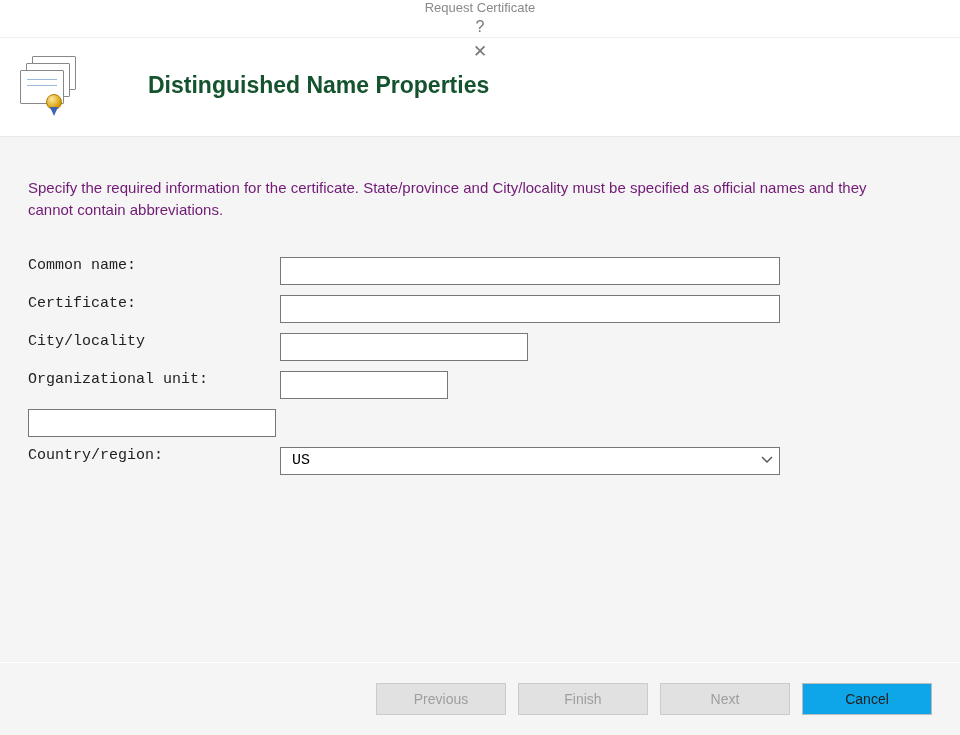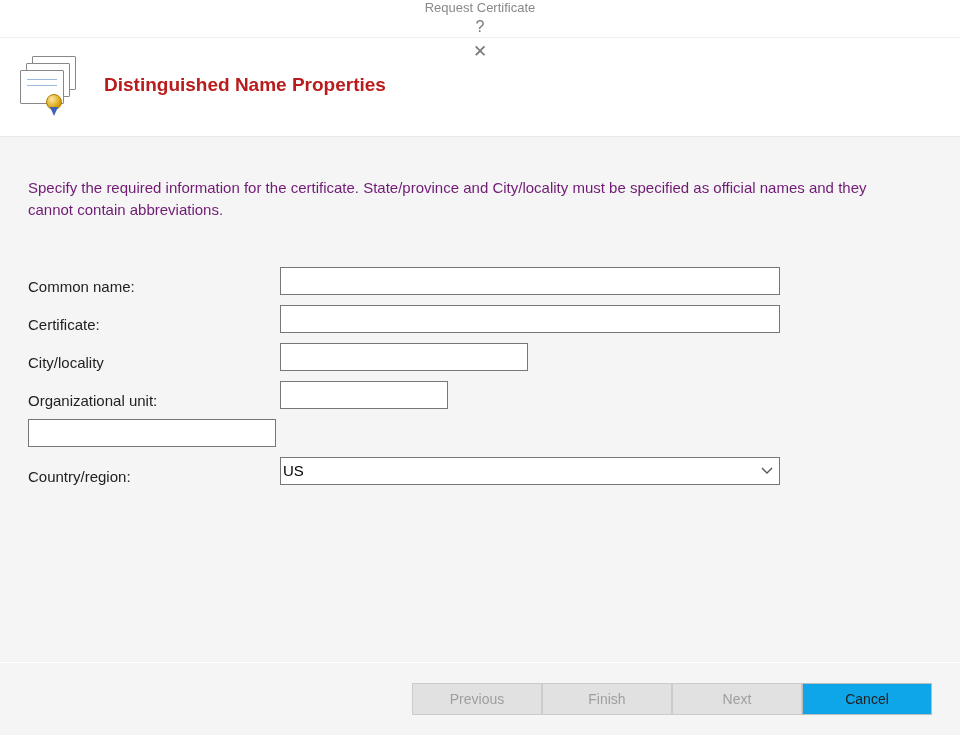--- a/index.html
+++ b/index.html
@@ -68,40 +68,42 @@
     }
     .cert-icon .seal::after {
       content: "";
       position: absolute; left: 3px; top: 12px;
       width: 0; height: 0;
       border-left: 4px solid transparent;
       border-right: 4px solid transparent;
       border-top: 9px solid #3b63b8;
     }
     .page-title {
-      font-size: 19px;
+      font-size: 23px;
       font-weight: 700;
-      color: #b91c1c;
+      color: #14532d;
+      margin-left: 44px;
     }
     .content {
       background: #f5f5f5;
       padding: 40px 28px 0 28px;
       height: calc(735px - 38px - 100px - 72px);
     }
     .instruction {
       font-size: 15px;
       color: #701a75;
       line-height: 1.45;
       max-width: 880px;
       margin-bottom: 36px;
     }
     .form-row {
       display: flex;
-      align-items: flex-end;
+      align-items: flex-start;
       height: 38px;
+      font-family: Liberation Mono, monospace;
     }
     .form-label {
       width: 252px;
       font-size: 15px;
       color: #222;
     }
     .form-input {
       font-family: inherit;
       font-size: 15px;
       height: 28px;
@@ -111,39 +113,40 @@
     }
     .w-long { width: 500px; }
     .w-short { width: 168px; }
     .w-med { width: 248px; }
     .combo {
       position: relative;
       width: 500px; height: 28px;
       border: 1px solid #777;
       background: #fff;
       display: flex; align-items: center;
-      padding: 0 24px 0 2px;
+      padding: 0 24px 0 11px;
       font-size: 15px;
     }
     .combo .chevron {
       position: absolute; right: 6px; top: 50%;
       transform: translateY(-50%);
       color: #444;
       font-size: 12px;
       pointer-events: none;
     }
     .footer {
       position: absolute;
       left: 0; right: 0; bottom: 0;
       height: 72px;
       background: #f5f5f5;
       display: flex;
       align-items: center;
       justify-content: flex-end;
       padding: 0 28px;
+      gap: 12px;
     }
     .btn {
       min-width: 130px;
       height: 32px;
       border: 1px solid #bbb;
       background: #0ea5e9;
       font-size: 14px;
       color: #222;
       cursor: pointer;
       font-family: inherit;

